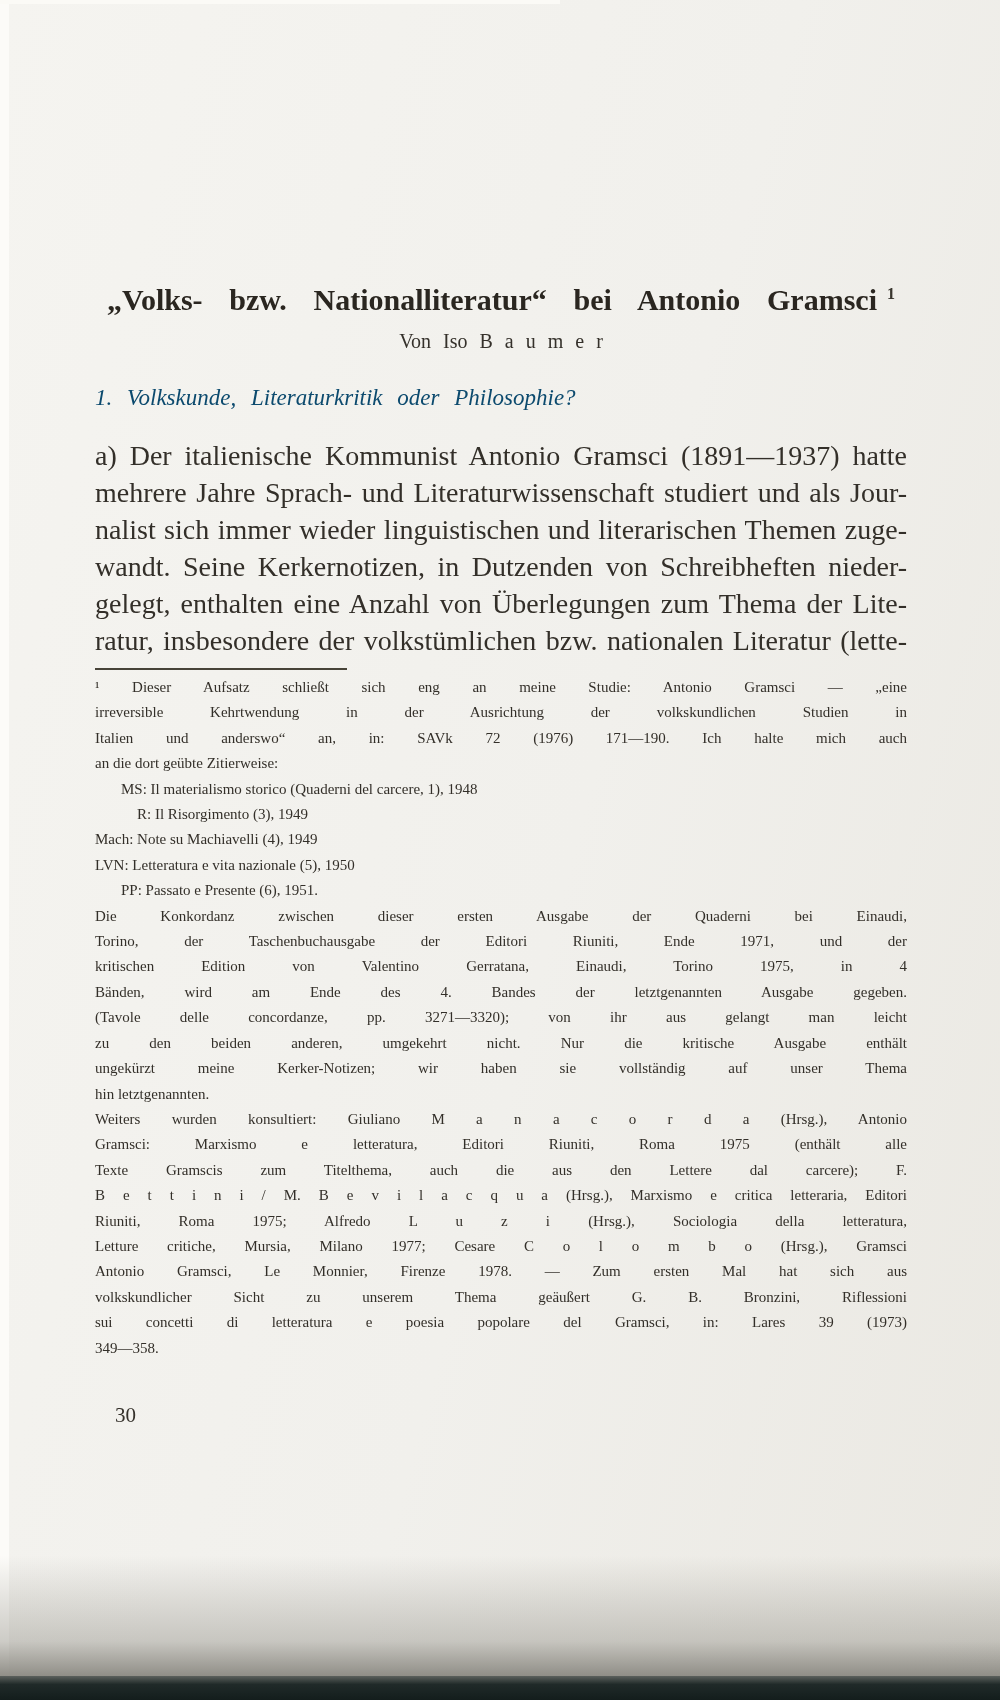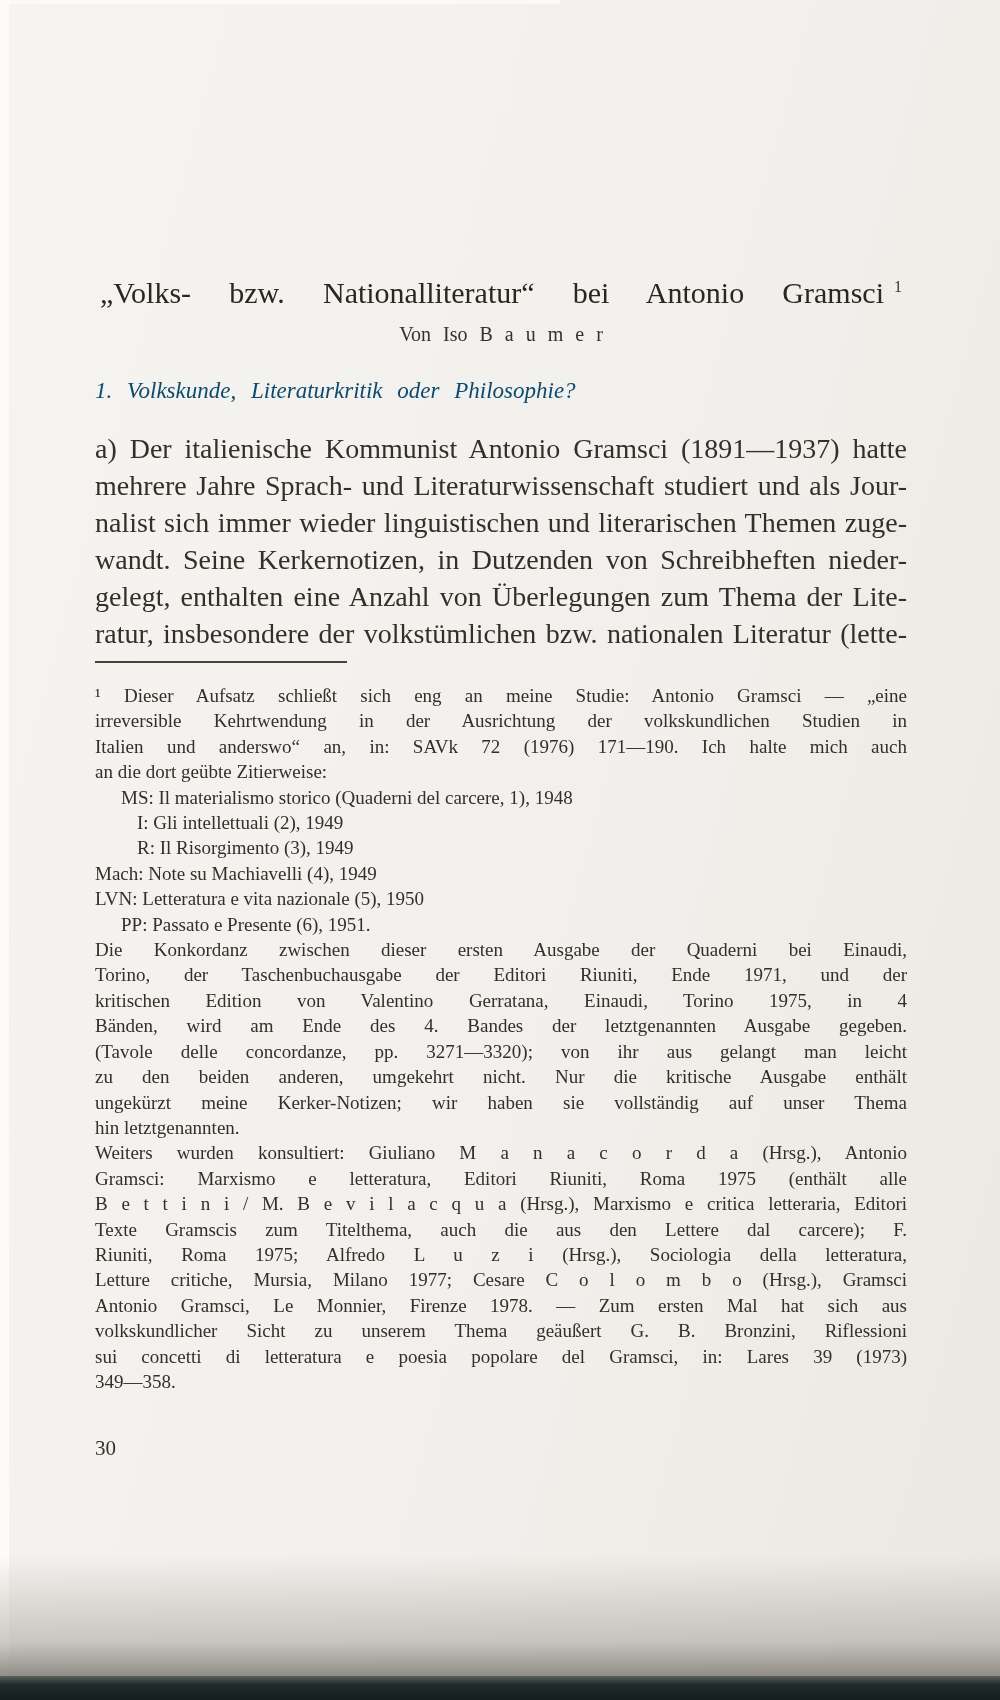--- a/index.html
+++ b/index.html
@@ -18,23 +18,23 @@
   }
   .scan-edge-top {
     position: absolute; left: 0; top: 0; width: 560px; height: 4px;
     background: #fbfaf6;
   }
   .content {
     position: absolute; left: 95px; top: 0; width: 812px;
     padding-top: 264px;
   }
   .title {
-    margin: 5px;
+    margin: 12px;
     font-size: 30px;
-    font-weight: 400;
+    font-weight: 700;
     line-height: 36px;
     color: #2a2620;
     text-align: justify;
     text-align-last: justify;
     -moz-text-align-last: justify;
   }
   .title sup {
     font-size: 16px;
     margin-left: 10px;
     color: #3a362f;
@@ -53,41 +53,42 @@
     font-size: 23px;
     word-spacing: 9px;
     color: #0c4a6e;
   }
   .body-block {
     margin-top: 26px;
     font-size: 28px;
     line-height: 37px;
   }
   .footnote-block {
-    margin-top: 20px;
-    font-size: 19px;
+    margin-top: 5px;
+    font-size: 15px;
     line-height: 25.4px;
   }
   .j {
     text-align: justify;
     text-align-last: justify;
     -moz-text-align-last: justify;
   }
   .ind1 { padding-left: 26px; }
   .ind2 { padding-left: 42px; }
   .fn-rule {
     margin-top: 9px;
     width: 252px;
     height: 0;
     border-top: 2px solid #474338;
   }
   .page-number {
     margin-top: 42px;
     font-size: 21px;
     color: #35312b;
+    margin-left: 20px;
   }
   .band-fade {
     position: absolute; left: 0; top: 1556px; width: 1000px; height: 122px;
     background: linear-gradient(180deg, rgba(150,148,140,0) 0%, rgba(148,146,138,0.45) 70%, #8d8b84 100%);
   }
   .band-dark {
     position: absolute; left: 0; top: 1676px; width: 1000px; height: 24px;
     background: linear-gradient(180deg, #5c615d 0%, #202a29 35%, #131d1c 100%);
   }
 </style>
@@ -115,37 +116,36 @@
   </div>
 
   <div class="fn-rule"></div>
 
   <div class="footnote-block">
     <div class="j">¹ Dieser Aufsatz schließt sich eng an meine Studie: Antonio Gramsci — „eine</div>
     <div class="j">irreversible Kehrtwendung in der Ausrichtung der volkskundlichen Studien in</div>
     <div class="j">Italien und anderswo“ an, in: SAVk 72 (1976) 171—190. Ich halte mich auch</div>
     <div>an die dort geübte Zitierweise:</div>
     <div class="ind1">MS: Il materialismo storico (Quaderni del carcere, 1), 1948</div>
-    <div class="ind2">I: Gli intellettuali (2), 1949</div>
     <div class="ind2">R: Il Risorgimento (3), 1949</div>
     <div>Mach: Note su Machiavelli (4), 1949</div>
     <div>LVN: Letteratura e vita nazionale (5), 1950</div>
     <div class="ind1">PP: Passato e Presente (6), 1951.</div>
     <div class="j">Die Konkordanz zwischen dieser ersten Ausgabe der Quaderni bei Einaudi,</div>
     <div class="j">Torino, der Taschenbuchausgabe der Editori Riuniti, Ende 1971, und der</div>
     <div class="j">kritischen Edition von Valentino Gerratana, Einaudi, Torino 1975, in 4</div>
     <div class="j">Bänden, wird am Ende des 4. Bandes der letztgenannten Ausgabe gegeben.</div>
     <div class="j">(Tavole delle concordanze, pp. 3271—3320); von ihr aus gelangt man leicht</div>
     <div class="j">zu den beiden anderen, umgekehrt nicht. Nur die kritische Ausgabe enthält</div>
     <div class="j">ungekürzt meine Kerker-Notizen; wir haben sie vollständig auf unser Thema</div>
     <div>hin letztgenannten.</div>
     <div class="j">Weiters wurden konsultiert: Giuliano M a n a c o r d a (Hrsg.), Antonio</div>
     <div class="j">Gramsci: Marxismo e letteratura, Editori Riuniti, Roma 1975 (enthält alle</div>
+    <div class="j">Texte Gramscis zum Titelthema, auch die aus den Lettere dal carcere); F.</div>
     <div class="j">B e t t i n i / M. B e v i l a c q u a (Hrsg.), Marxismo e critica letteraria, Editori</div>
-    <div class="j">Texte Gramscis zum Titelthema, auch die aus den Lettere dal carcere); F.</div>
     <div class="j">Riuniti, Roma 1975; Alfredo L u z i (Hrsg.), Sociologia della letteratura,</div>
     <div class="j">Letture critiche, Mursia, Milano 1977; Cesare C o l o m b o (Hrsg.), Gramsci</div>
     <div class="j">Antonio Gramsci, Le Monnier, Firenze 1978. — Zum ersten Mal hat sich aus</div>
     <div class="j">volkskundlicher Sicht zu unserem Thema geäußert G. B. Bronzini, Riflessioni</div>
     <div class="j">sui concetti di letteratura e poesia popolare del Gramsci, in: Lares 39 (1973)</div>
     <div>349—358.</div>
   </div>
 
   <div class="page-number">30</div>
 

